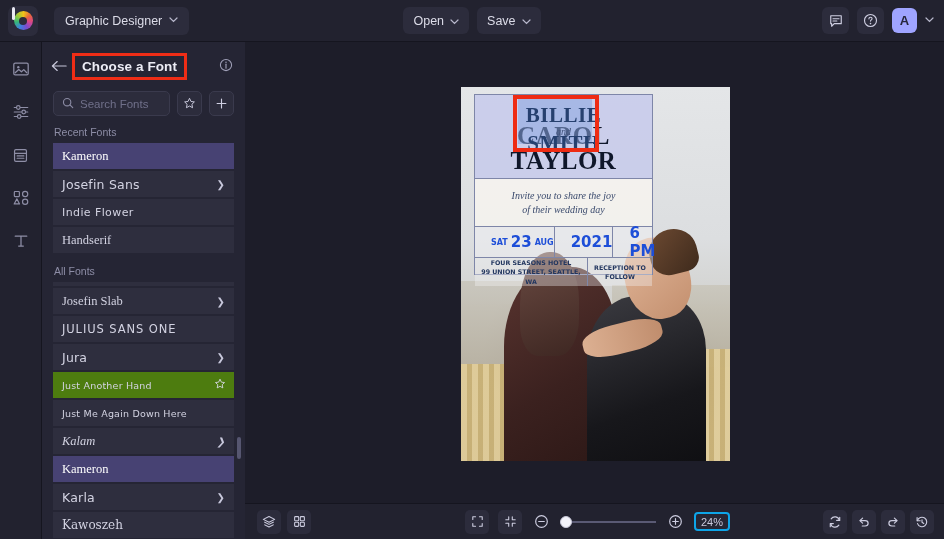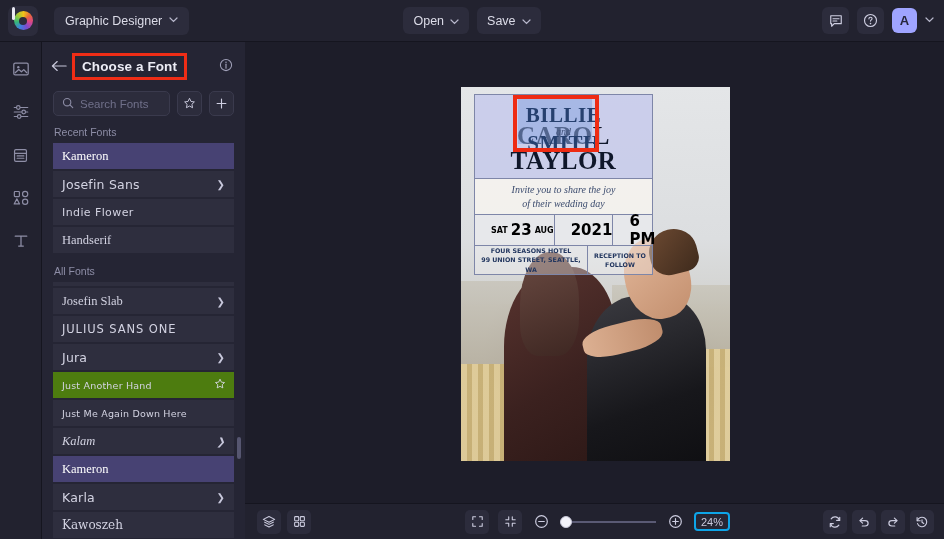--- a/index.html
+++ b/index.html
@@ -235,34 +235,34 @@
   .inv-smith {
     position: absolute; left: 0; right: 0; top: 38px; text-align: center;
     font-family: "Liberation Serif", serif; font-weight: bold;
     font-size: 21px; color: #26406f; letter-spacing: .5px; line-height: 1;
   }
   .sel-rect {
     position: absolute; left: 38px; top: 0px; width: 86px; height: 57px;
     border: 4px solid #ee2b13;
   }
   .inv-mid {
-    height: 36px; background: rgba(247,245,240,.80);
+    height: 48px; background: rgba(247,245,240,.80);
     border-bottom: 1px solid #7e86a8;
     display: flex; align-items: center; justify-content: center;
     text-align: center; line-height: 1.35;
     font-family: "Liberation Serif", serif; font-style: italic;
     font-size: 10px; color: #3a4a6d;
   }
   .inv-date {
     height: 31px; display: flex; border-bottom: 1px solid #7e86a8;
     background: rgba(245,245,248,.45);
   }
   .dcell {
     display: flex; align-items: center; justify-content: center; gap: 3px;
-    color: #000000; font-family: "DejaVu Sans", sans-serif; font-weight: bold; margin-left: 16px;
+    color: #1d4ed8; font-family: "DejaVu Sans", sans-serif; font-weight: bold; margin-left: 16px;
   }
   .dcell.c1 { flex: 1.45; border-right: 1px solid #7e86a8; }
   .dcell.c2 { flex: 1.0; border-right: 1px solid #7e86a8; font-size: 15px; }
   .dcell.c3 { flex: 0.95; font-size: 15px; }
   .d-sm { font-size: 8px; }
   .d-lg { font-size: 15px; }
   .inv-foot { height: 28px; display: flex; background: rgba(245,245,248,.35); }
   .fcell {
     display: flex; flex-direction: column; align-items: center; justify-content: center;
     color: #22365f; font-family: "DejaVu Sans", sans-serif; font-weight: bold;

